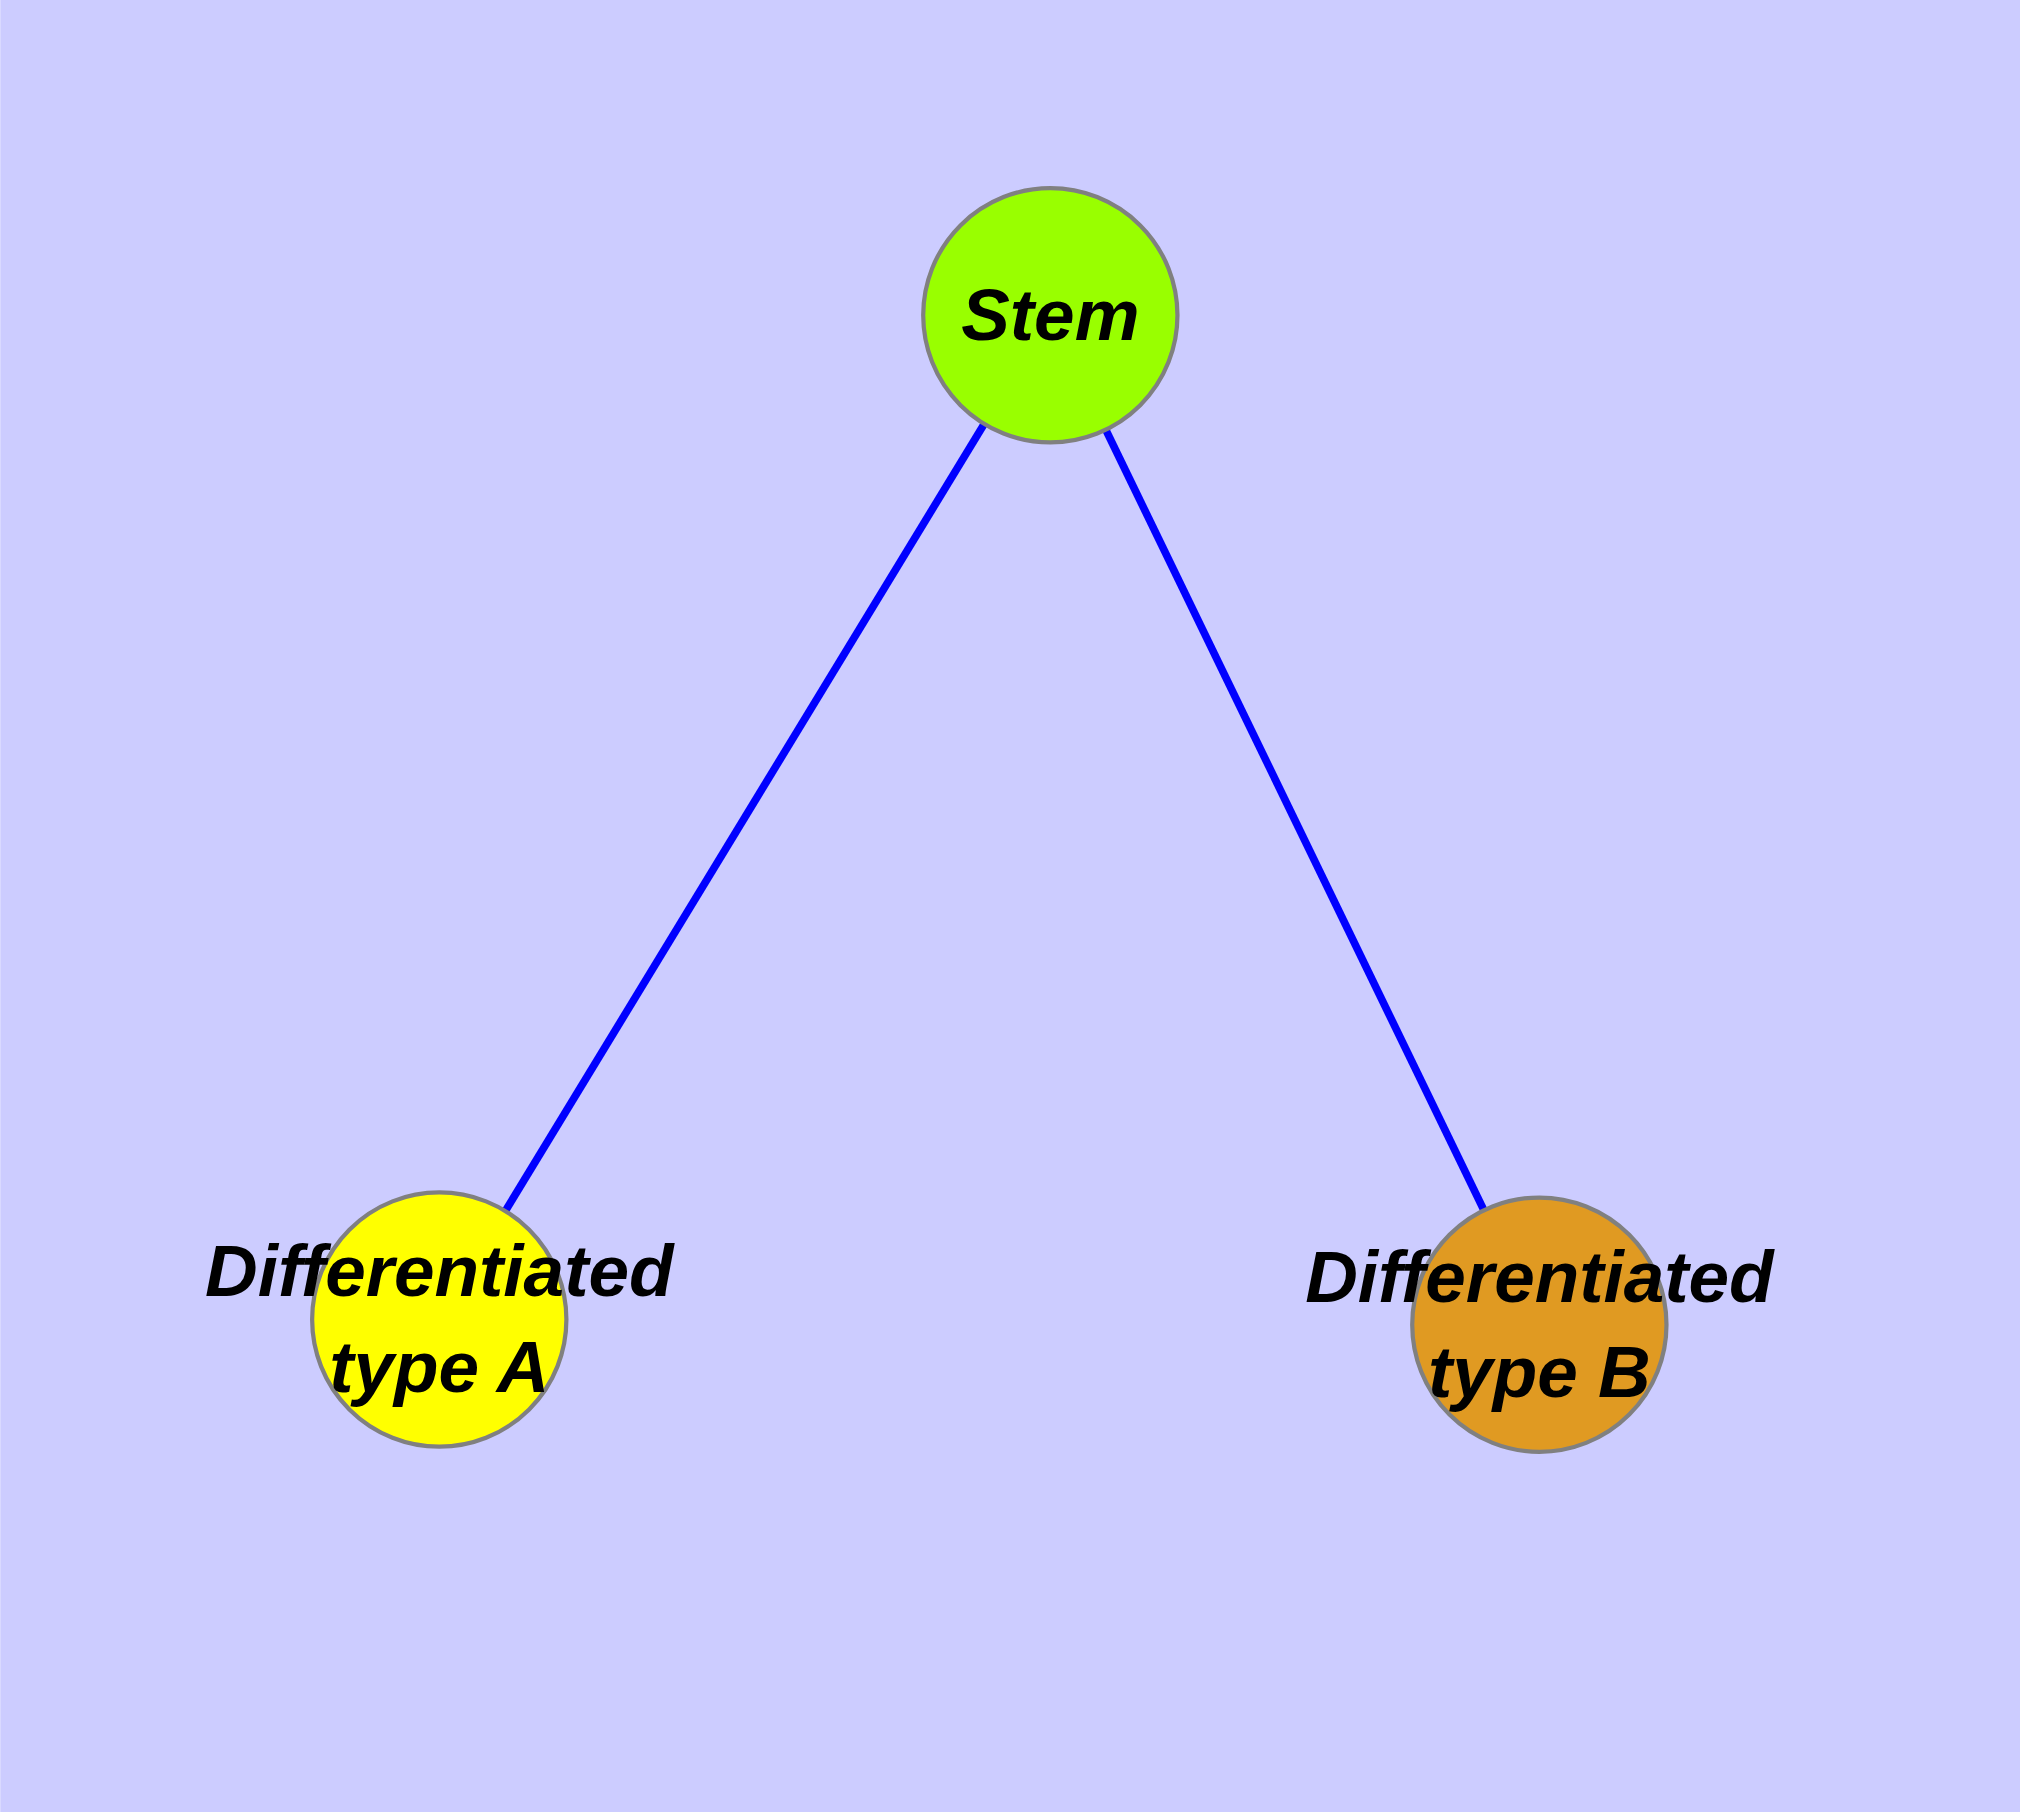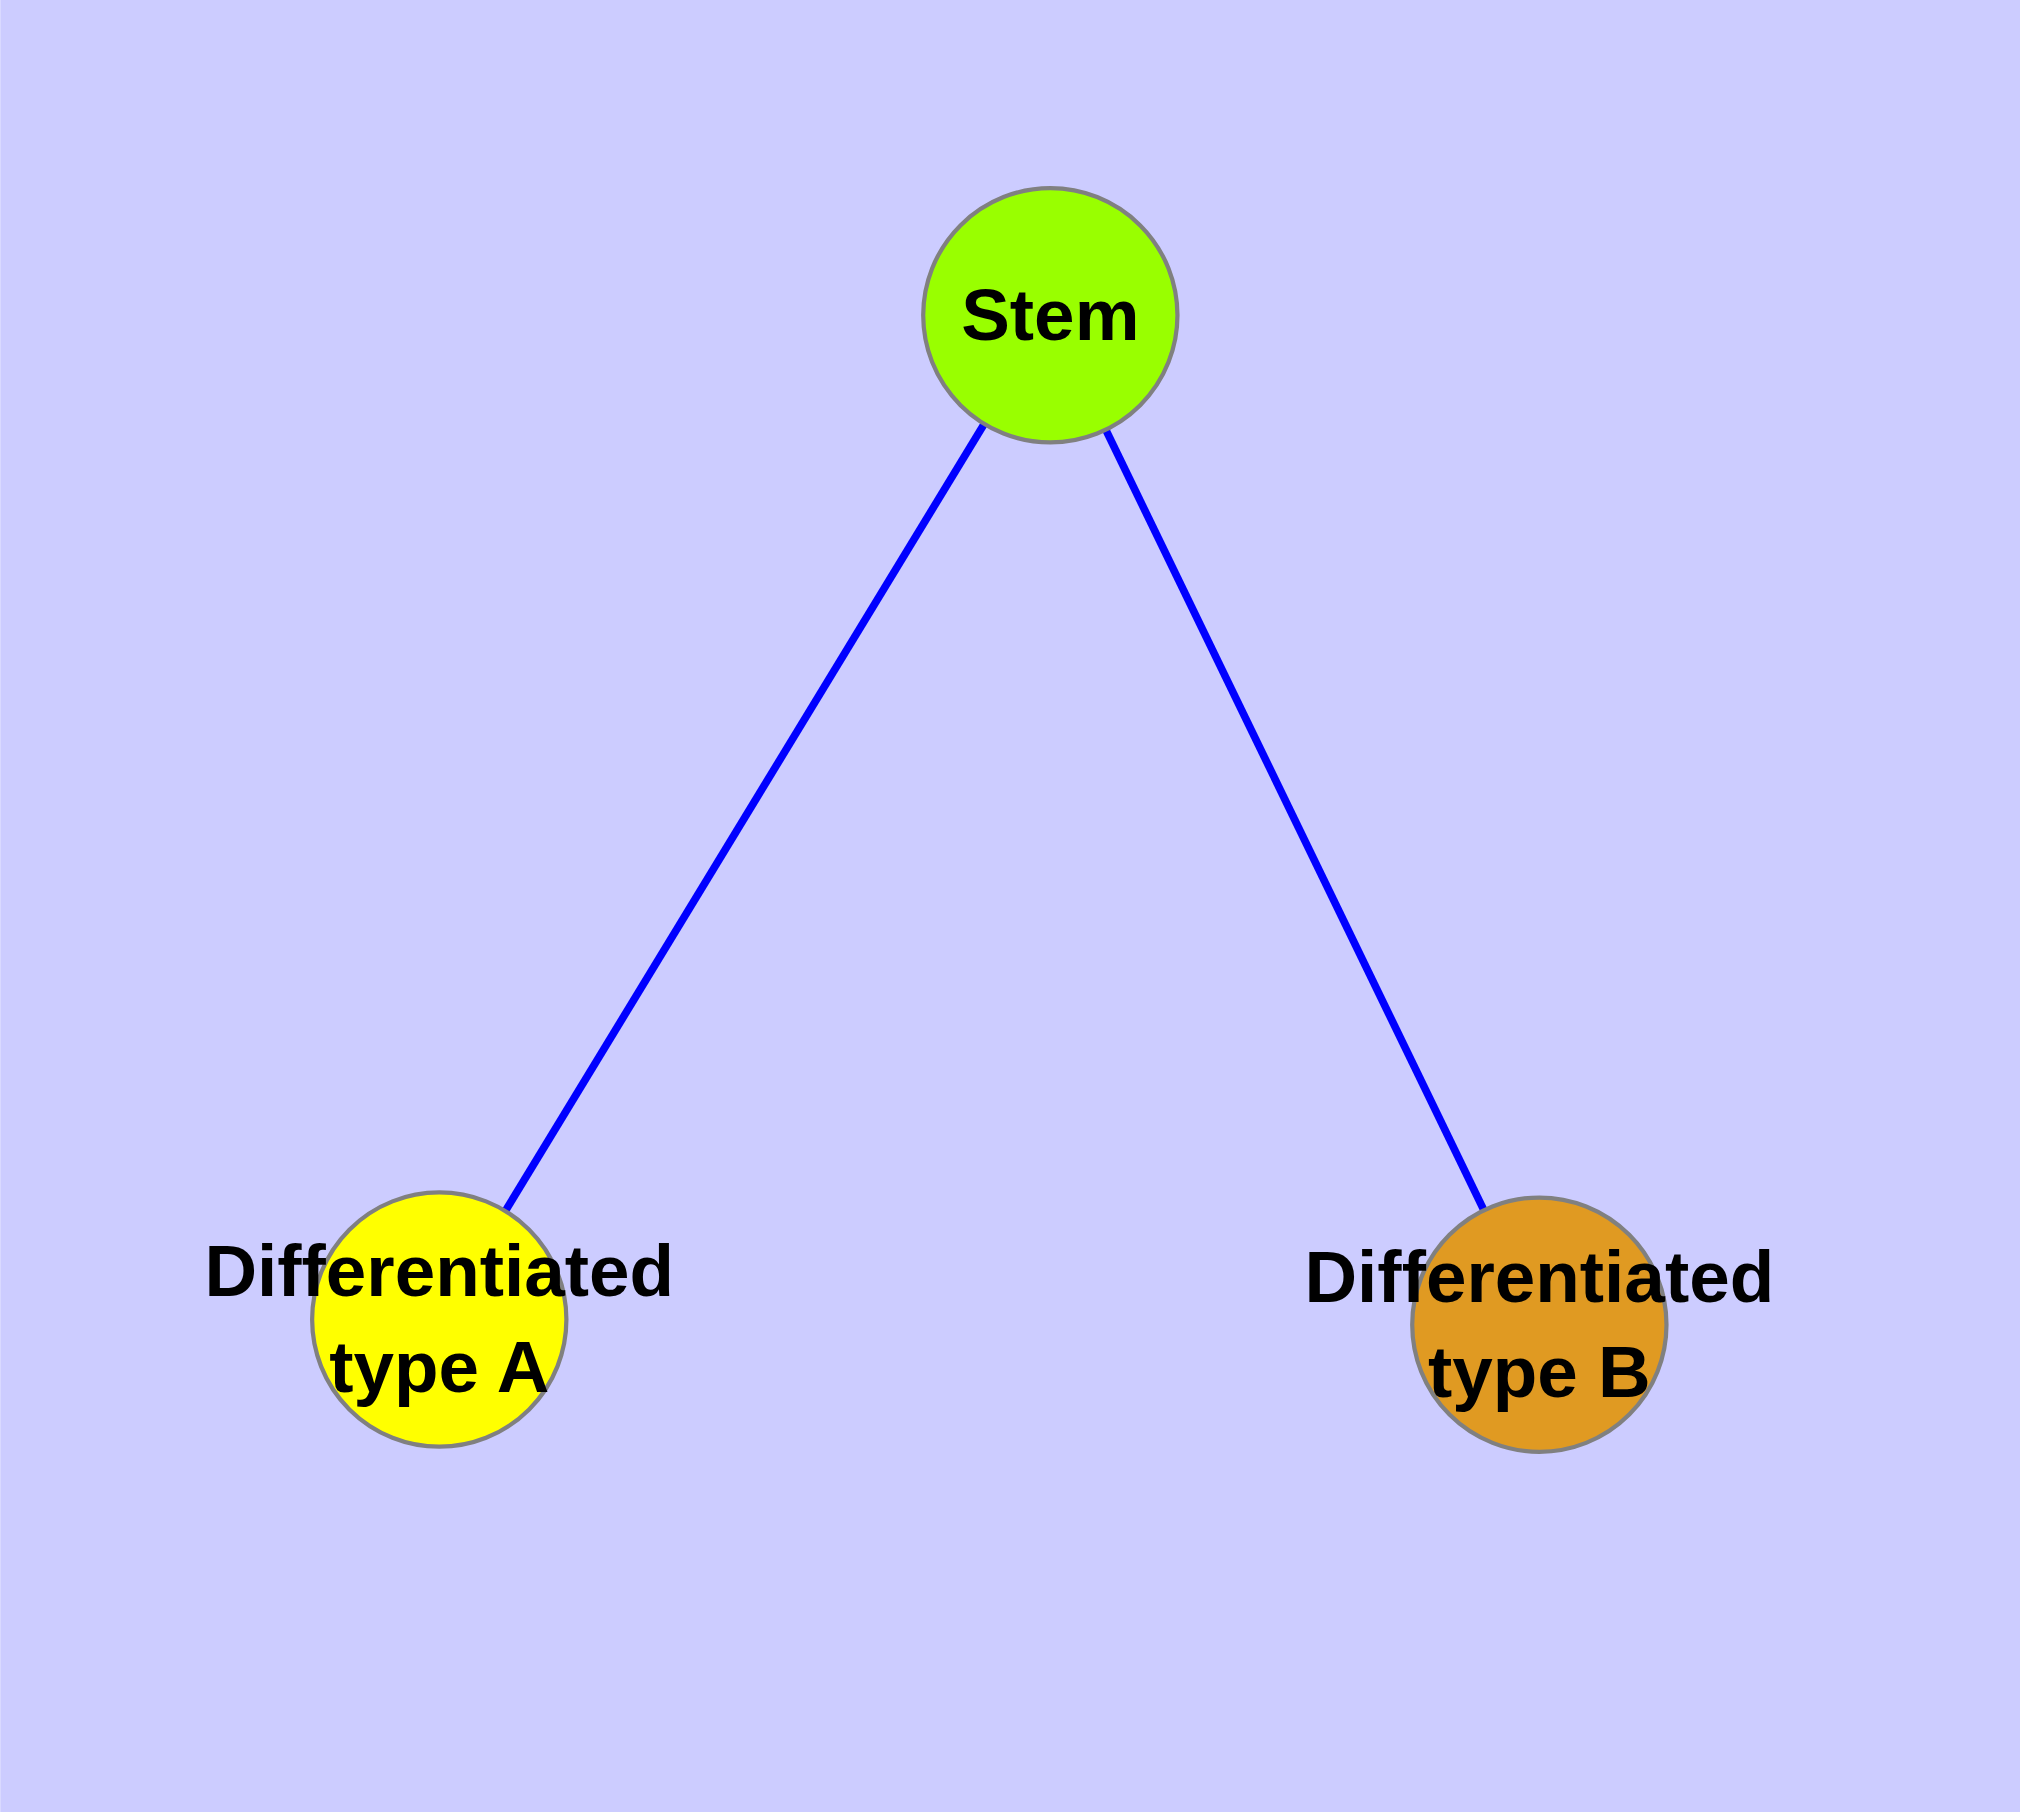--- a/index.html
+++ b/index.html
@@ -26,21 +26,21 @@
     font-family: "Liberation Sans", sans-serif;
     font-weight: bold;
     fill: #000000;
     text-anchor: middle;
     dominant-baseline: auto;
   }
 </style>
 </head>
 <body>
 
-<div id="canvas" style="width: 2021px; height: 1812px;">
+<div id="canvas" style="width: 2021px; height: 1812px; font-style: italic;">
   <svg id="graph-svg" viewBox="0 0 2384 2138" style="width: 2021px; height: 1812px;">
 
     <rect id="bg-rect" x="0" y="0" width="2384" height="2138" fill="#CCCCFF"></rect>
 
     <g>
       <line id="edge-stem-a" x1="1239" y1="372" x2="518" y2="1557" stroke="#0000FF" stroke-width="9" stroke-linecap="butt"></line>
       <line id="edge-stem-b" x1="1239" y1="372" x2="1816" y2="1563" stroke="#0000FF" stroke-width="9" stroke-linecap="butt"></line>
     </g>
 
     <g>

